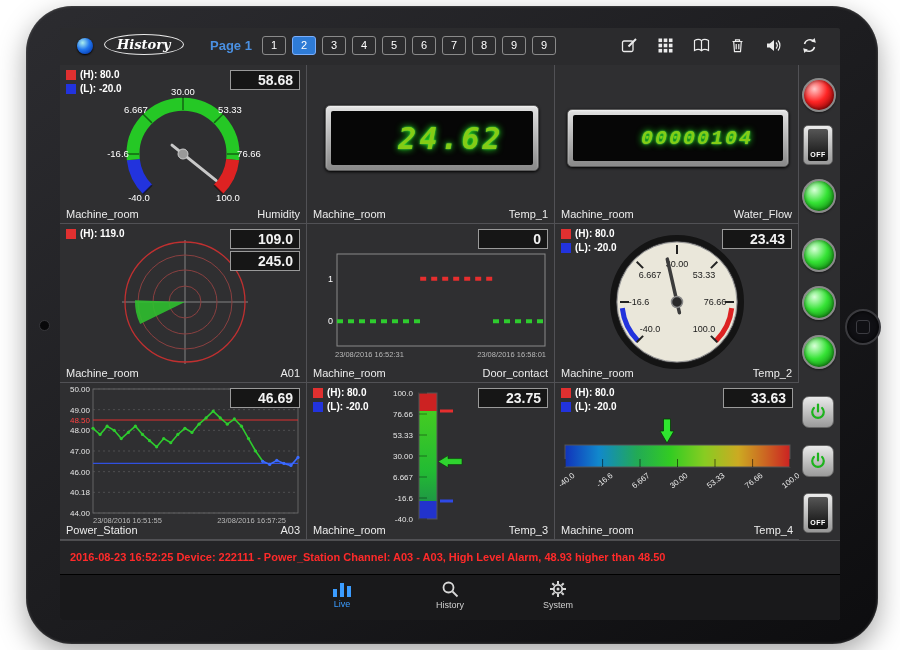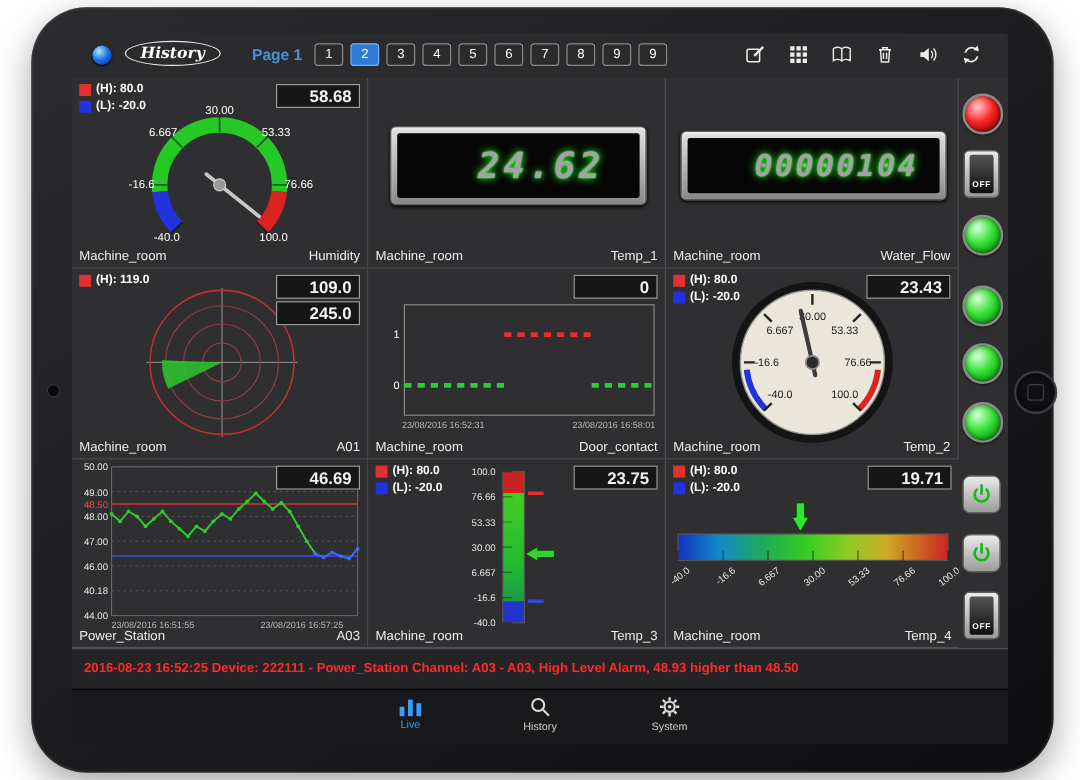--- a/index.html
+++ b/index.html
@@ -39,21 +39,21 @@
   .vbox{position:absolute;right:6px;top:5px;min-width:56px;padding:1px 6px;background:#161616;border:1px solid #9a9a9a;
     color:#f2f2f2;font-weight:bold;font-size:14px;text-align:right;z-index:5;}
   .vbox.second{top:27px;}
   .foot-l{position:absolute;left:6px;bottom:3px;font-size:11px;color:#ececec;z-index:4;text-align:center;}
   .foot-r{position:absolute;right:6px;bottom:3px;font-size:11px;color:#ececec;z-index:4;}
   
   .led-bezel{position:absolute;background:linear-gradient(180deg,#e2e2e2,#888);border:1px solid #5e5e5e;border-radius:5px;
     box-shadow:inset 0 1px 2px rgba(255,255,255,.6),0 1px 3px #000;}
   .led-screen{position:absolute;left:5px;top:5px;right:5px;bottom:5px;background:#060606;border-radius:2px;
     display:flex;align-items:center;justify-content:center;}
-  .led-text{font-family:"DejaVu Sans Mono",monospace;font-style:italic;font-weight:bold;color:#a3a3a3;
+  .led-text{font-family:"DejaVu Sans Mono",monospace;font-style:italic;font-weight:bold;color:#84cc16;
     text-shadow:0 0 7px #2f2,0 0 2px #6f6;margin-left:38px;}
   
   .ylab{position:absolute;color:#e6e6e6;font-size:8px;text-align:right;}
   .ylab.red{color:#ff4242;}
   .xlab{position:absolute;color:#b8b8b8;font-size:7.5px;}
   .rot{position:absolute;width:42px;color:#e6e6e6;font-size:8px;text-align:right;
     transform:rotate(-38deg);transform-origin:100% 0;}
   
   .strip{position:absolute;left:739px;top:37px;width:41px;height:475px;box-sizing:border-box;background:#2f2f31;}
   .lamp{position:absolute;left:3px;width:30px;height:30px;border-radius:50%;border:2px solid #8a8a8a;
@@ -200,21 +200,21 @@
             <span class="led-text" style="font-size:30px;letter-spacing:3px;">24.62</span>
           </div>
       </div>
       <div class="foot-l">Machine_room</div>
       <div class="foot-r">Temp_1</div>
     </div>
 
     <div class="panel" style="left:495px;top:37px;width:244px;height:159px;">
       <div class="led-bezel" style="left:12px;top:44px;width:220px;height:56px;">
         <div class="led-screen">
-            <span class="led-text" style="font-size:25px;letter-spacing:2px;">00000104</span>
+            <span class="led-text" style="font-size:20px;letter-spacing:2px;font-family:Liberation Mono, monospace;">00000104</span>
           </div>
       </div>
       <div class="foot-l">Machine_room</div>
       <div class="foot-r">Water_Flow</div>
     </div>
 
     <div class="panel" style="left:0;top:196px;width:247px;height:159px;">
       <div class="hl">
         <div class="row">
             <span class="sq h"></span>
@@ -407,21 +407,21 @@
       <div class="hl">
         <div class="row">
             <span class="sq h"></span>
             <span class="t">(H): 80.0</span>
           </div>
         <div class="row">
             <span class="sq l"></span>
             <span class="t">(L): -20.0</span>
           </div>
       </div>
-      <div class="vbox">19.71</div>
+      <div class="vbox">33.63</div>
       <svg class="abs" style="left:0;top:0;" width="244" height="157" viewBox="0 0 244 157">
         <defs>
           <linearGradient id="hbar" x1="0" y1="0" x2="1" y2="0">
             <stop offset="0" stop-color="#1133bb"></stop>
               <stop offset="0.15" stop-color="#1188cc"></stop>
             <stop offset="0.32" stop-color="#22aa55"></stop>
               <stop offset="0.47" stop-color="#33cc22"></stop>
             <stop offset="0.62" stop-color="#88cc22"></stop>
               <stop offset="0.77" stop-color="#ccaa22"></stop>
             <stop offset="0.89" stop-color="#cc6622"></stop>

